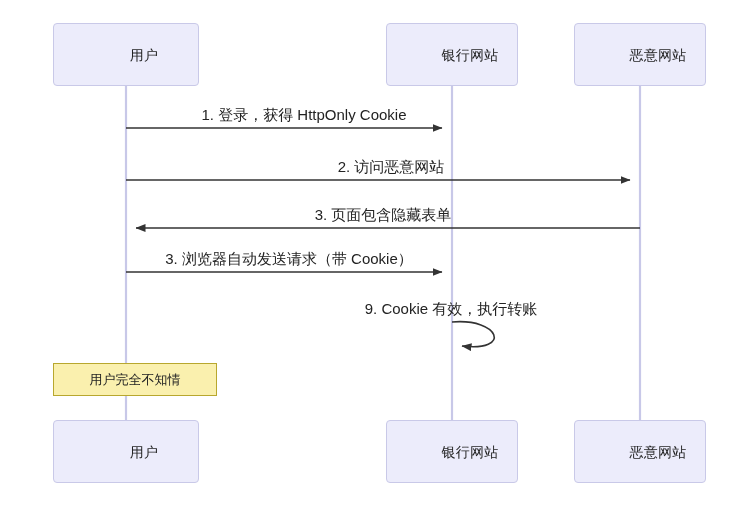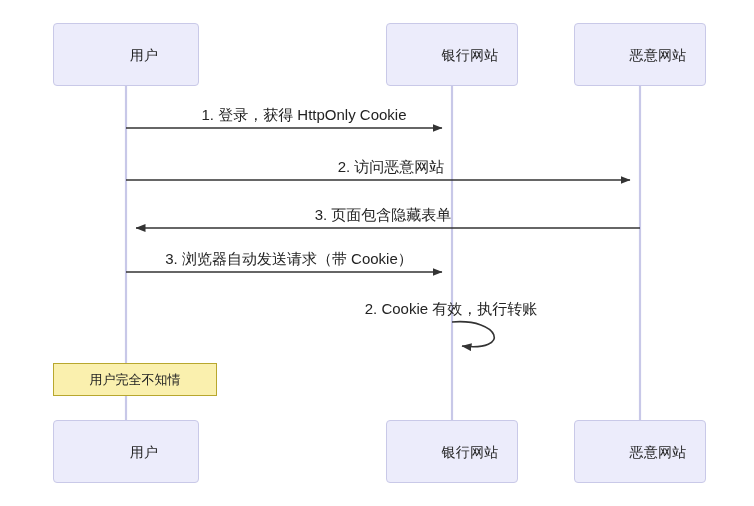--- a/index.html
+++ b/index.html
@@ -126,19 +126,19 @@
   </div>
 
   <div class="msg-label" style="left:304px; top:107px;">1. 登录，获得 HttpOnly Cookie</div>
 
   <div class="msg-label" style="left:383px; top:159px;margin-left:8px;">2. 访问恶意网站</div>
 
   <div class="msg-label" style="left:383px; top:207px;">3. 页面包含隐藏表单</div>
 
   <div class="msg-label" style="left:289px; top:251px;">3. 浏览器自动发送请求（带 Cookie）</div>
 
-  <div class="msg-label" style="left:451px; top:301px;">2. Cookie 有效，执行转账</div>
+  <div class="msg-label" style="left:451px; top:301px;">9. Cookie 有效，执行转账</div>
 
   <div class="note-box" style="left:53px; top:363px; width:164px; height:33px;">
     <span class="note-label">用户完全不知情</span>
   </div>
 
 </div>
 
 </body></html>

